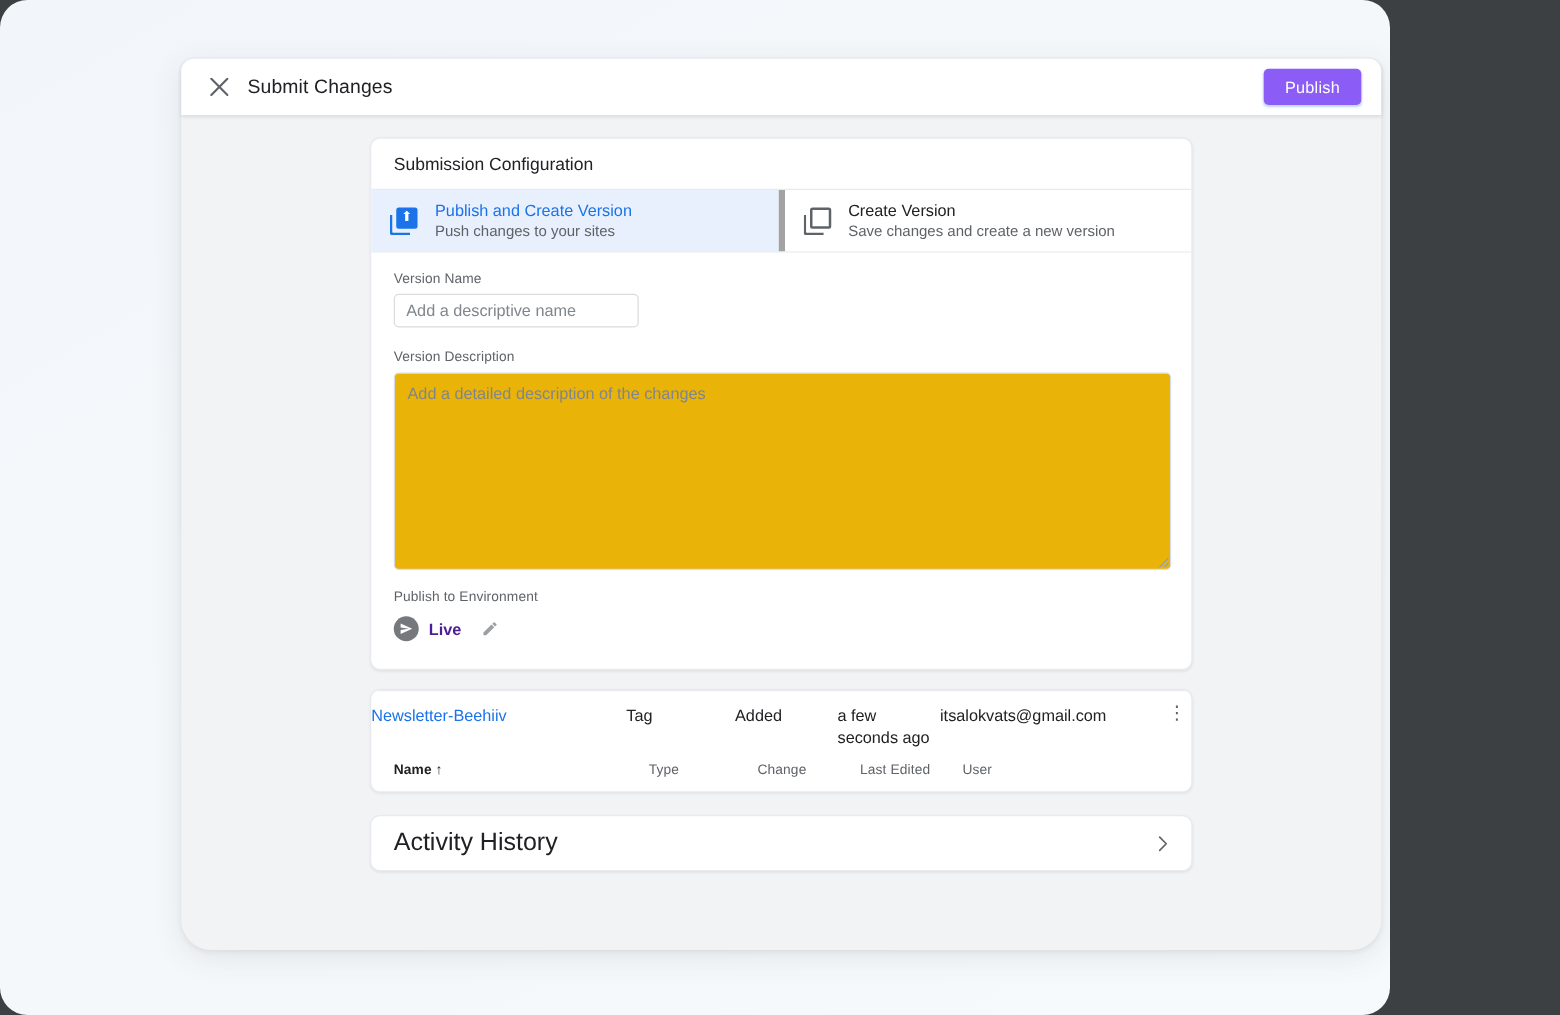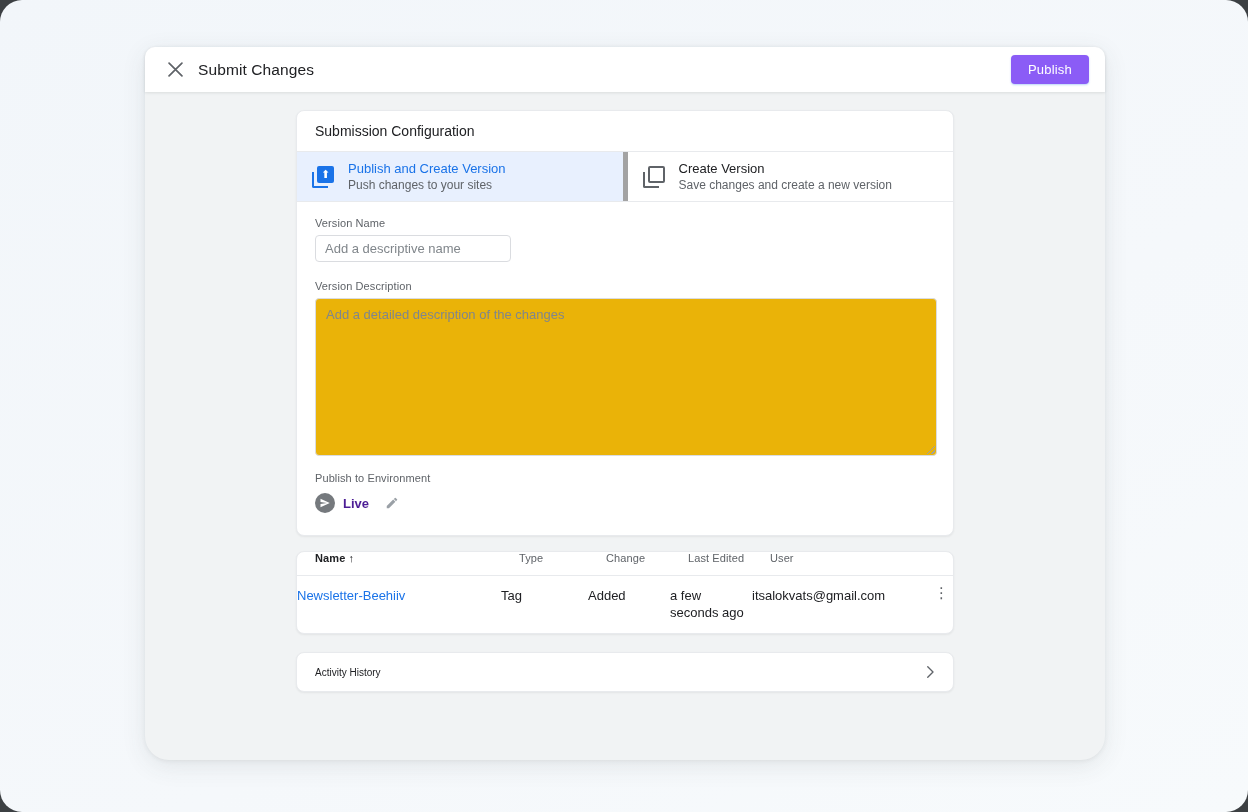--- a/index.html
+++ b/index.html
@@ -4,21 +4,21 @@
 <style>
   * { margin: 0; padding: 0; box-sizing: border-box; }
   html, body { width: 1248px; height: 812px; }
   body {
     font-family: "Liberation Sans", "DejaVu Sans", sans-serif;
     background: #3c4043;
     overflow: hidden;
   }
   .canvas {
     position: relative;
-    width: 1248px; height: 812px;
+    width: 1112px; height: 812px;
     border-radius: 22px;
     background: linear-gradient(150deg, #f2f6fa 0%, #f5f8fb 60%, #f7fafc 100%);
     overflow: hidden;
   }
   
   .dialog {
     position: absolute;
     left: 145px; top: 47px;
     width: 960px; height: 713px;
     border-radius: 10px 10px 24px 24px;
@@ -177,21 +177,21 @@
   .activity-card {
     width: 658px; margin: 18px auto 0 auto;
     background: #fff;
     border: 1px solid #e8eaed;
     border-radius: 8px;
     box-shadow: 0 1px 2px rgba(60,64,67,.08);
     display: flex; align-items: center; justify-content: space-between;
     padding: 10px 14px 10px 18px;
     cursor: pointer;
   }
-  .activity-title { font-size: 10px; color: #202124; }
+  .activity-title { font-size: 20px; color: #202124; }
   svg { display: block; }
 </style>
 </head>
 <body>
 
 <div class="canvas">
   <div class="dialog">
 
     <div class="dialog-header">
       <button class="close-btn" aria-label="Close">
@@ -254,41 +254,41 @@
               <svg width="14" height="14" viewBox="0 0 24 24">
                 <path d="M3 17.25V21h3.75L17.81 9.94l-3.75-3.75L3 17.25zM20.71 7.04a1 1 0 0 0 0-1.41l-2.34-2.34a1 1 0 0 0-1.41 0l-1.83 1.83 3.75 3.75 1.83-1.83z" fill="#9aa0a6"></path>
               </svg>
             </button>
           </div>
         </div>
       </div>
 
       <div class="card" style="margin-top:15px;">
 
-        <div class="table-grid thead">
-          <div class="th sorted">
-            <span>Name</span><span class="sort-arrow">↑</span>
-          </div>
-          <div class="th">Type</div>
-          <div class="th">Change</div>
-          <div class="th">Last Edited</div>
-          <div class="th">User</div>
-          <div></div>
-        </div>
-
         <div class="table-grid trow">
           <div class="td link">Newsletter-Beehiiv</div>
           <div class="td">Tag</div>
           <div class="td">Added</div>
           <div class="td">a few seconds ago</div>
           <div class="td">itsalokvats@gmail.com</div>
           <button class="dots-btn" aria-label="Row actions">
             <span>⋮</span>
           </button>
         </div>
+
+        <div class="table-grid thead">
+          <div class="th sorted">
+            <span>Name</span><span class="sort-arrow">↑</span>
+          </div>
+          <div class="th">Type</div>
+          <div class="th">Change</div>
+          <div class="th">Last Edited</div>
+          <div class="th">User</div>
+          <div></div>
+        </div>
       </div>
 
       <div class="activity-card">
         <div class="activity-title">Activity History</div>
         <svg width="18" height="18" viewBox="0 0 24 24">
           <path d="M9 5 L16 12 L9 19" stroke="#5f6368" stroke-width="1.8" fill="none" stroke-linecap="round" stroke-linejoin="round"></path>
         </svg>
       </div>
 
     </div>

